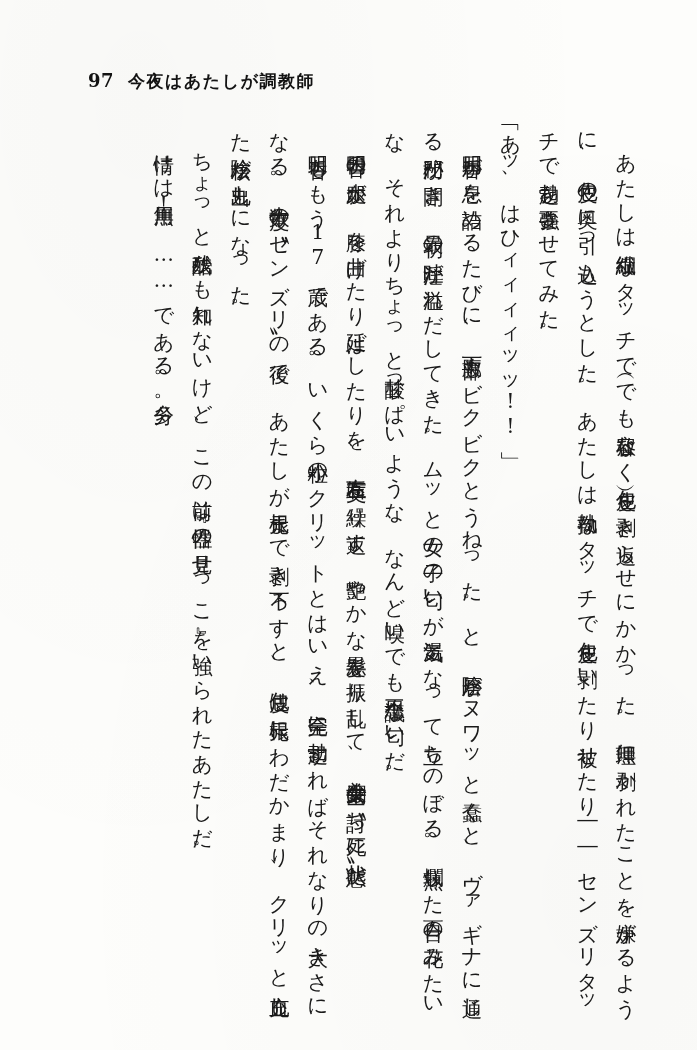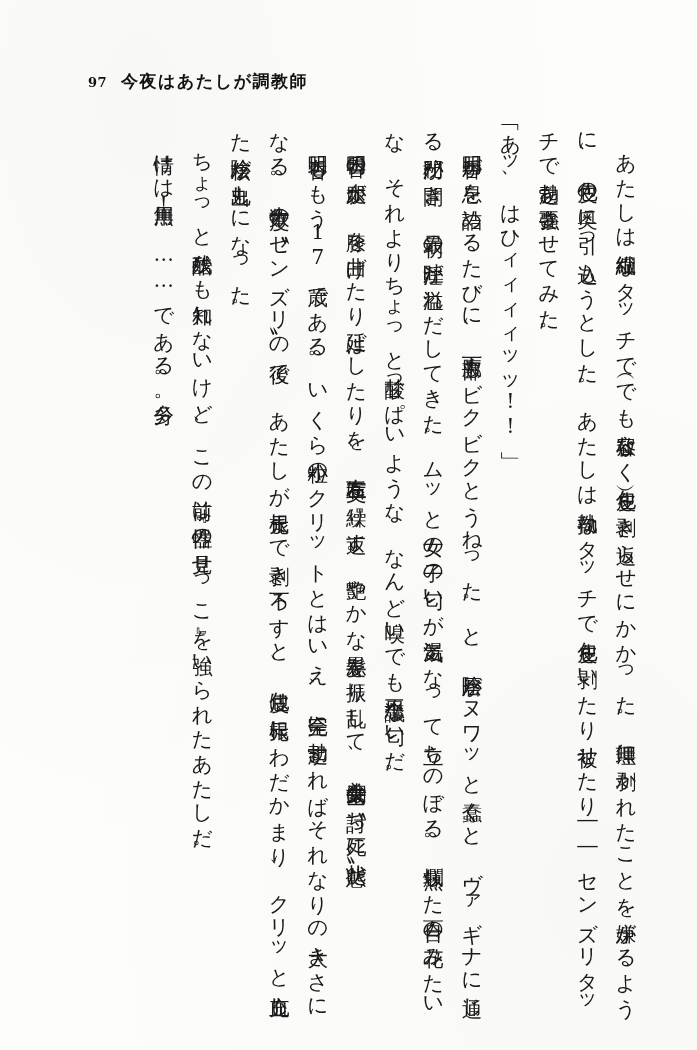--- a/index.html
+++ b/index.html
@@ -30,21 +30,21 @@
   .page-header {
     position: absolute;
     top: 70px;
     left: 88px;
     display: flex;
     align-items: baseline;
     gap: 14px;
     color: #121212;
   }
   .page-number {
-    font-size: 13px;
+    font-size: 18px;
     font-weight: bold;
     letter-spacing: 0.5px;
   }
   .running-title {
     font-size: 17px;
     font-weight: bold;
     letter-spacing: 1.5px;
   }
 
   

